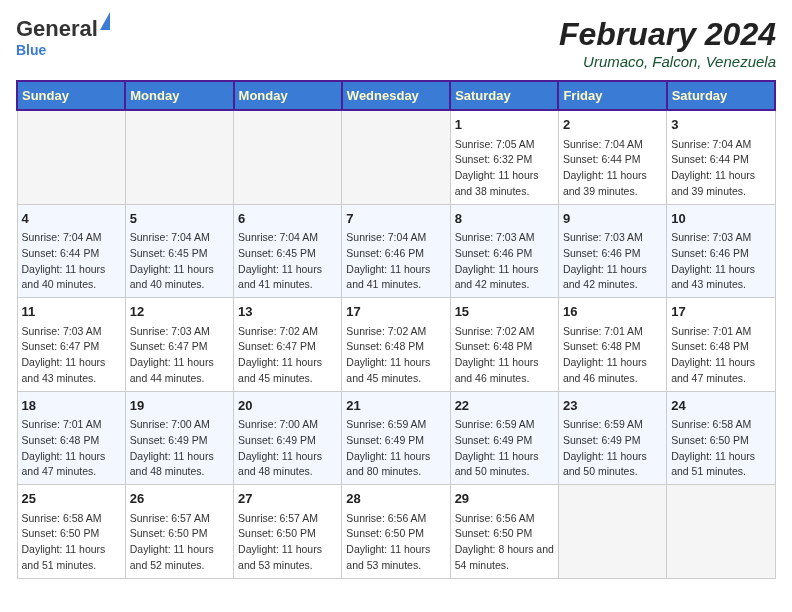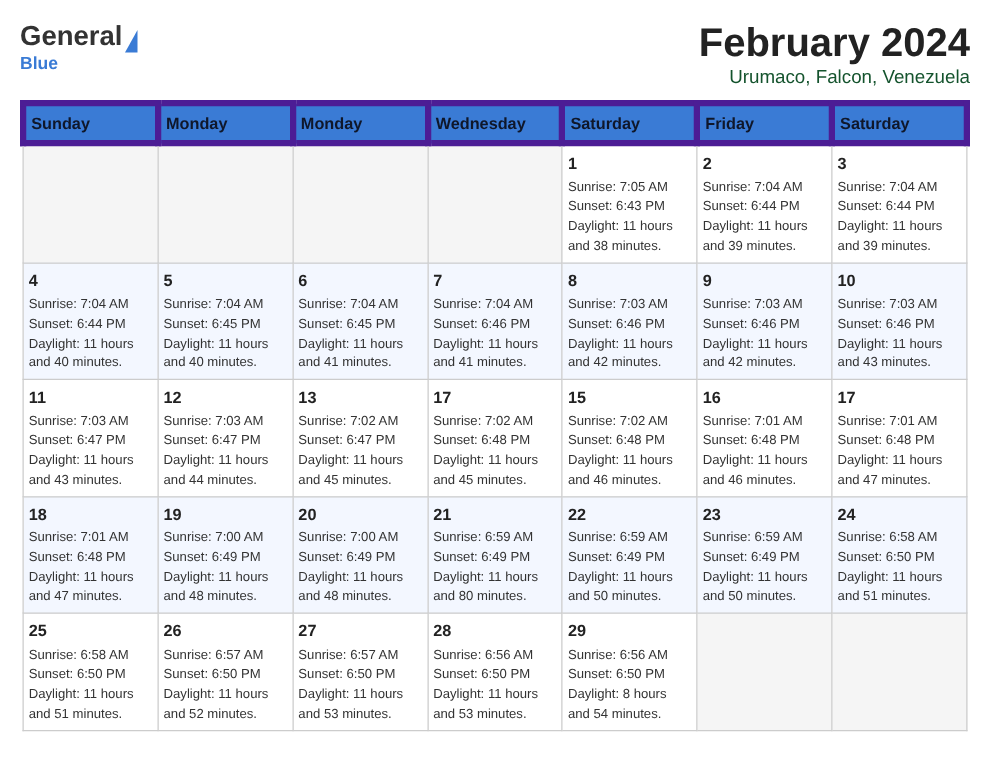--- a/index.html
+++ b/index.html
@@ -16,61 +16,62 @@
       justify-content: space-between;
       margin-bottom: 10px;
     }
     .logo {
       display: flex;
       flex-direction: column;
       align-items: flex-start;
     }
     .logo-text {
       display: flex;
-      align-items: flex-end;
+      align-items: flex-start;
       font-size: 22px;
       font-weight: bold;
       color: #333;
     }
     .logo-general { color: #333; }
     .logo-blue { color: #3a7bd5; }
     .logo-triangle {
       width: 0;
       height: 0;
       border-left: 10px solid transparent;
       border-bottom: 18px solid #3a7bd5;
       margin-left: 2px;
       margin-top: -4px;
     }
     .title-block {
       text-align: right;
+      font-style: italic;
     }
     .title-block h1 {
       font-size: 32px;
       font-weight: bold;
       color: #222;
     }
     .title-block h2 {
       font-size: 15px;
       font-weight: normal;
       color: #14532d;
     }
     table {
       width: 100%;
       border-collapse: collapse;
       font-size: 11px;
     }
     thead tr th {
       background-color: #3a7bd5;
-      color: #0f172a;
+      color: #fef9c3;
       padding: 6px 4px;
       text-align: left;
       font-size: 13px;
       font-weight: bold;
-      border: 5px solid #4c1d95;
+      border: 2px solid #4c1d95;
     }
     tbody tr td {
       border: 1px solid #ccc;
       vertical-align: top;
       padding: 4px 4px;
       height: 80px;
       color: #333;
       font-size: 10.5px;
       line-height: 1.5;
       width: calc(100% / 7);
@@ -123,21 +124,21 @@
         <th>Friday</th>
         <th>Saturday</th>
       </tr>
   </thead>
   <tbody id="calendar-body">
   <tr>
         <td class="empty-cell"></td>
         <td class="empty-cell"></td>
         <td class="empty-cell"></td>
         <td class="empty-cell"></td>
-        <td><span class="day-num">1</span><span>Sunrise: 7:05 AM</span><br><span>Sunset: 6:43 PM</span><br><span>Daylight: 11 hours and 38 minutes.</span></td>
+        <td><span class="day-num">1</span><span>Sunrise: 7:05 AM</span><br><span>Sunset: 6:32 PM</span><br><span>Daylight: 11 hours and 38 minutes.</span></td>
         <td><span class="day-num">2</span><span>Sunrise: 7:04 AM</span><br><span>Sunset: 6:44 PM</span><br><span>Daylight: 11 hours and 39 minutes.</span></td>
         <td><span class="day-num">3</span><span>Sunrise: 7:04 AM</span><br><span>Sunset: 6:44 PM</span><br><span>Daylight: 11 hours and 39 minutes.</span></td>
       </tr>
       <tr>
         <td><span class="day-num">4</span><span>Sunrise: 7:04 AM</span><br><span>Sunset: 6:44 PM</span><br><span>Daylight: 11 hours and 40 minutes.</span></td>
         <td><span class="day-num">5</span><span>Sunrise: 7:04 AM</span><br><span>Sunset: 6:45 PM</span><br><span>Daylight: 11 hours and 40 minutes.</span></td>
         <td><span class="day-num">6</span><span>Sunrise: 7:04 AM</span><br><span>Sunset: 6:45 PM</span><br><span>Daylight: 11 hours and 41 minutes.</span></td>
         <td><span class="day-num">7</span><span>Sunrise: 7:04 AM</span><br><span>Sunset: 6:46 PM</span><br><span>Daylight: 11 hours and 41 minutes.</span></td>
         <td><span class="day-num">8</span><span>Sunrise: 7:03 AM</span><br><span>Sunset: 6:46 PM</span><br><span>Daylight: 11 hours and 42 minutes.</span></td>
         <td><span class="day-num">9</span><span>Sunrise: 7:03 AM</span><br><span>Sunset: 6:46 PM</span><br><span>Daylight: 11 hours and 42 minutes.</span></td>

